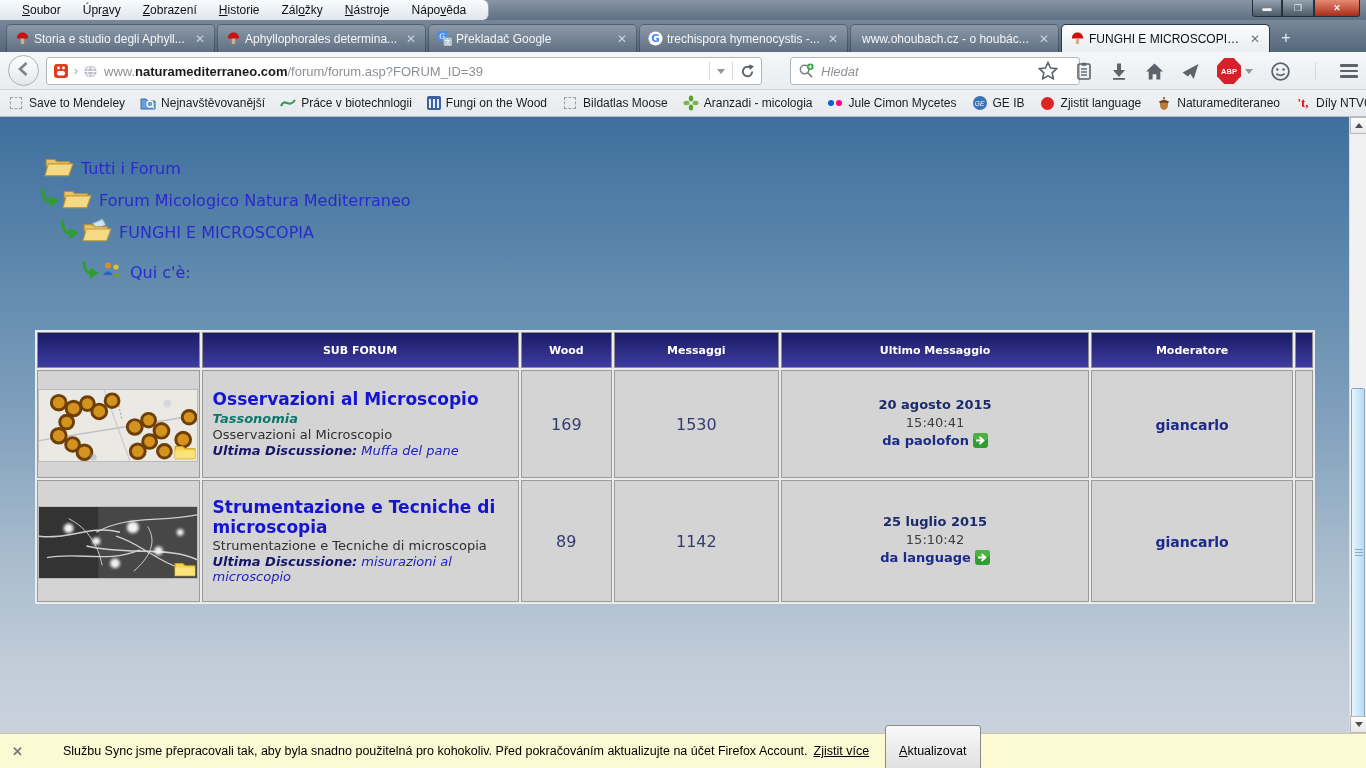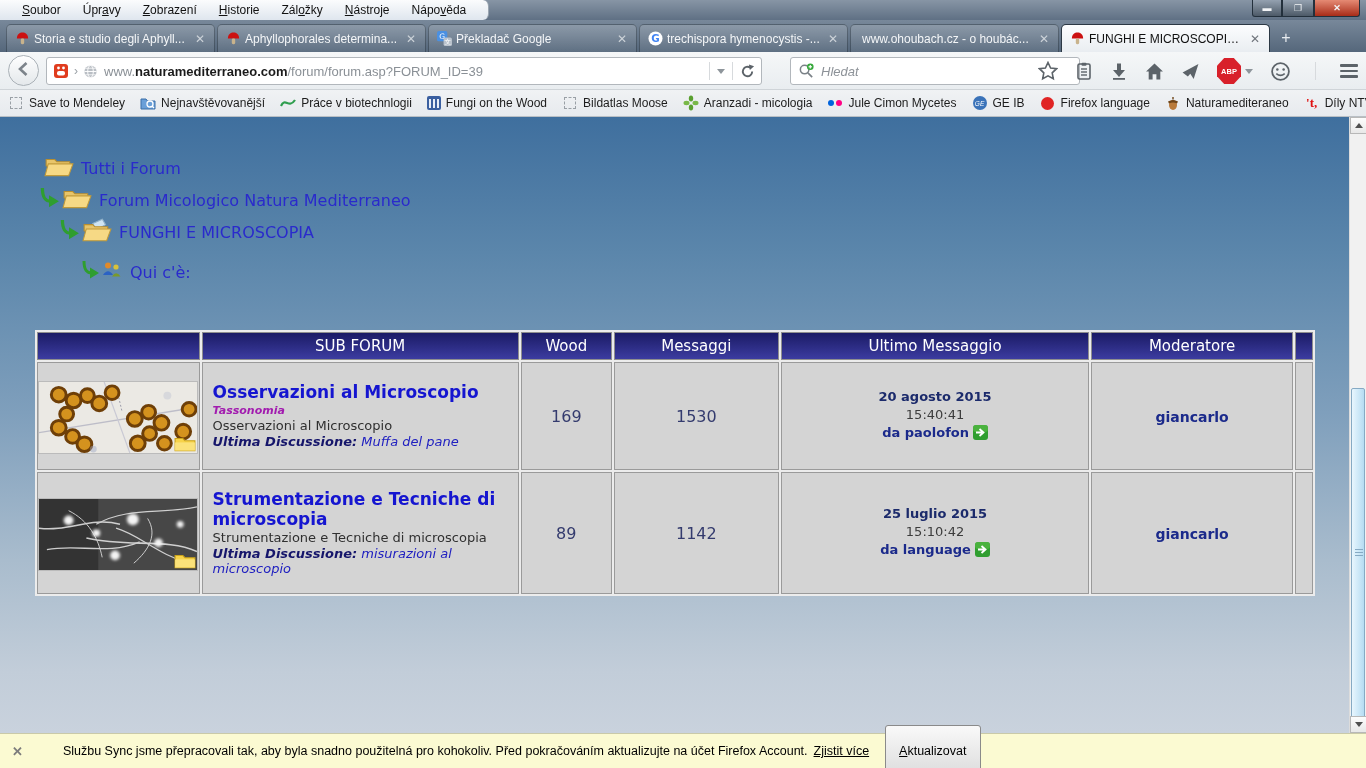--- a/index.html
+++ b/index.html
@@ -90,30 +90,30 @@
     font-family:"DejaVu Sans",sans-serif; }
   .crumb { position:absolute; display:flex; align-items:center; height:30px; }
   .crumb a { color:#2a2acc; font-size:16px; text-decoration:none; margin-left:7px; white-space:nowrap; }
   #crumb1 { top:36px; left:44px; }
   #crumb2 { top:68px; left:38px; }
   #crumb3 { top:100px; left:58px; }
   #crumb4 { top:140px; left:80px; }
 
   #forum-table { position:absolute; left:35px; top:213px; width:1280px;
     border-spacing:2px; border-collapse:separate; background:#ececec; table-layout:fixed; }
-  #forum-table th { background:linear-gradient(180deg,#1b1b66,#3c3ca0); color:#fff; font-size:15px;
-    font-weight:normal; border:1px solid #8f8f8f; height:28px; text-align:center; font-family:"DejaVu Sans",sans-serif; }
+  #forum-table th { background:linear-gradient(180deg,#1b1b66,#3c3ca0); color:#fff; font-size:11px;
+    font-weight:bold; border:1px solid #8f8f8f; height:36px; text-align:center; font-family:"DejaVu Sans",sans-serif; }
   #forum-table td { background:#d4d4d4; border:1px solid #9a9a9a; vertical-align:middle; }
   td.thumb-cell { vertical-align:top; text-align:center; }
   .thumb-wrap { position:relative; width:160px; height:73px; margin:2px auto 0; }
   .thumb-wrap svg.ph { width:160px; height:73px; display:block; border:1px solid #bbb; }
   .folder-badge { position:absolute; right:2px; bottom:-2px; }
   td.info-cell { padding:8px 10px; }
   .row-title { color:#1515d0; font-weight:bold; font-size:17px; line-height:1.15; text-decoration:none; display:block; }
-  .row-tag { color:#a21caf; font-weight:bold; font-style:italic; font-size:11px; display:block; margin-top:1px; }
+  .row-tag { color:#0f766e; font-weight:bold; font-style:italic; font-size:13px; display:block; margin-top:1px; }
   .row-tag:empty { display:none; }
   .row-desc { color:#303030; font-size:13px; display:block; margin-top:1px; }
   .row-last { font-size:13px; margin-top:1px; }
   .last-label { color:#16166b; font-weight:bold; font-style:italic; }
   .last-topic { color:#2020c0; font-style:italic; text-decoration:none; }
   td.num-cell { text-align:center; color:#343b6e; font-size:16px; }
   td.last-cell { text-align:center; font-size:13px; line-height:18px; }
   .lm-date { color:#1b2a6b; font-weight:bold; }
   .lm-time { color:#3c3c3c; }
   .lm-by { color:#1b2a8b; font-weight:bold; text-decoration:none; }
@@ -387,21 +387,21 @@
     <div class="bm">
         <span class="bm-ic">
           <span class="roundel">GE</span>
         </span>
         <span class="bm-label">GE IB</span>
       </div>
     <div class="bm">
         <span class="bm-ic">
           <span class="reddot"></span>
         </span>
-        <span class="bm-label">Firefox language</span>
+        <span class="bm-label">Zjistit language</span>
       </div>
     <div class="bm">
         <span class="bm-ic">
           <svg width="16" height="16" viewBox="0 0 16 16">
             <ellipse cx="8" cy="10" rx="4" ry="5" fill="#b97a3a"></ellipse>
             <path d="M3 6.5 Q8 3.5 13 6.5 L12 8.5 Q8 6.5 4 8.5 Z" fill="#6e4418"></path>
             <line x1="8" y1="2" x2="8" y2="4.5" stroke="#6e4418" stroke-width="1.4"></line>
           </svg>
         </span>
         <span class="bm-label">Naturamediteraneo</span>

